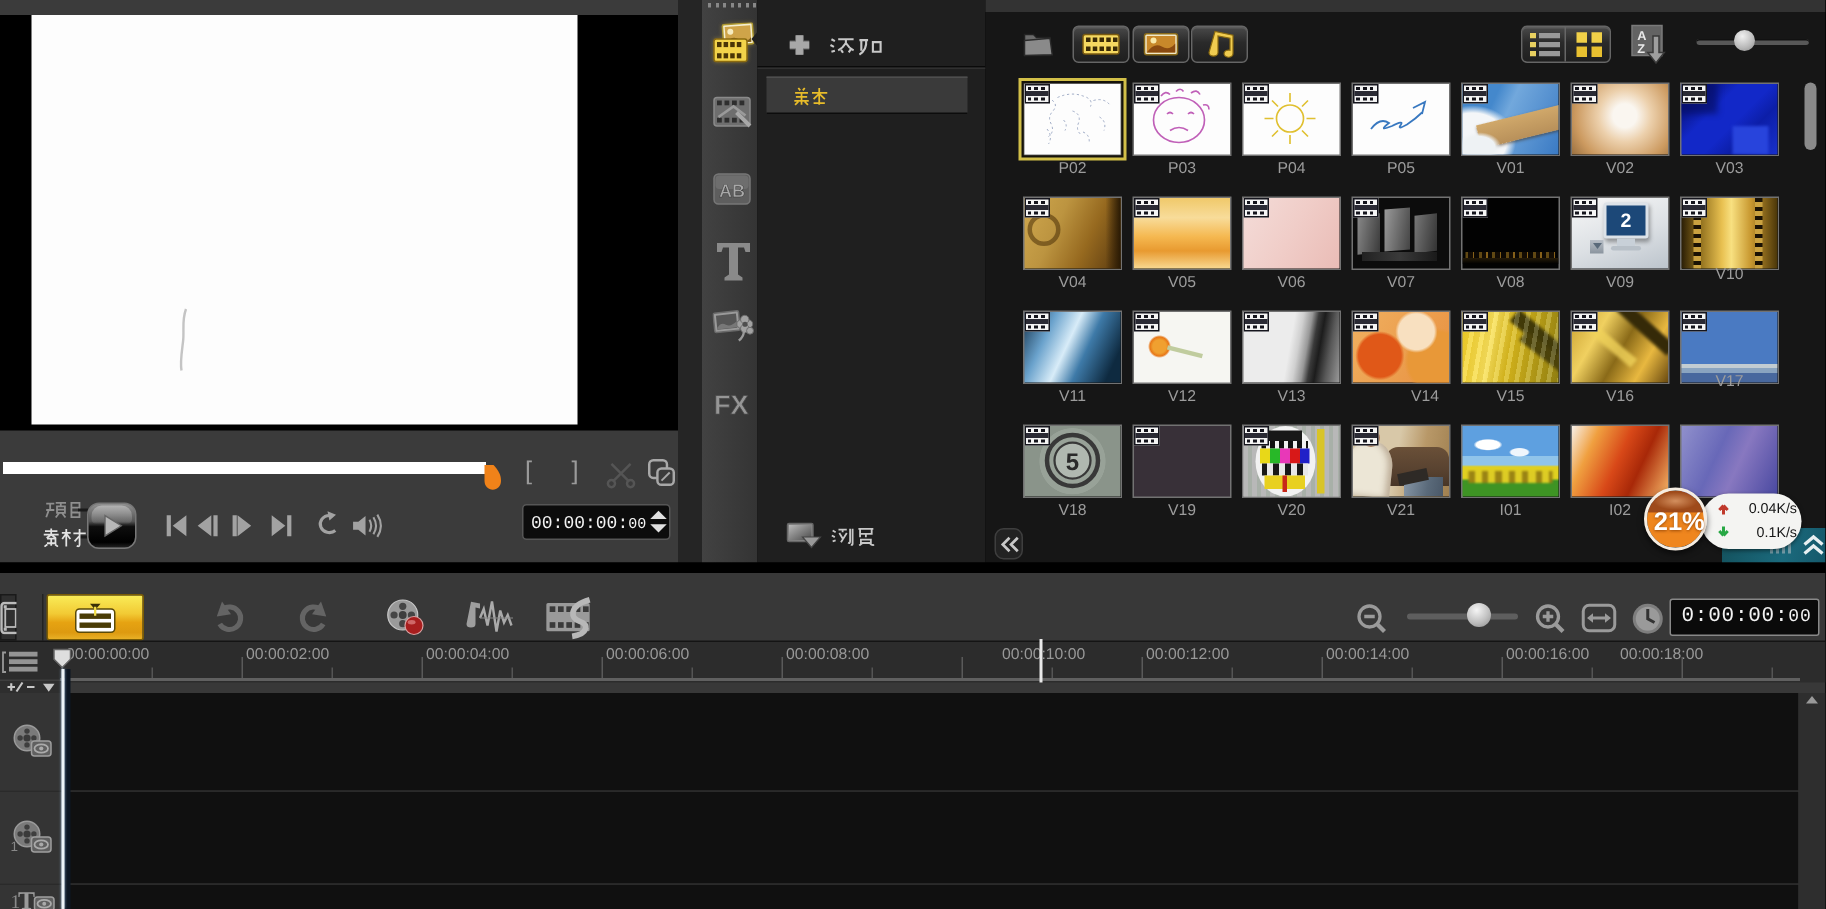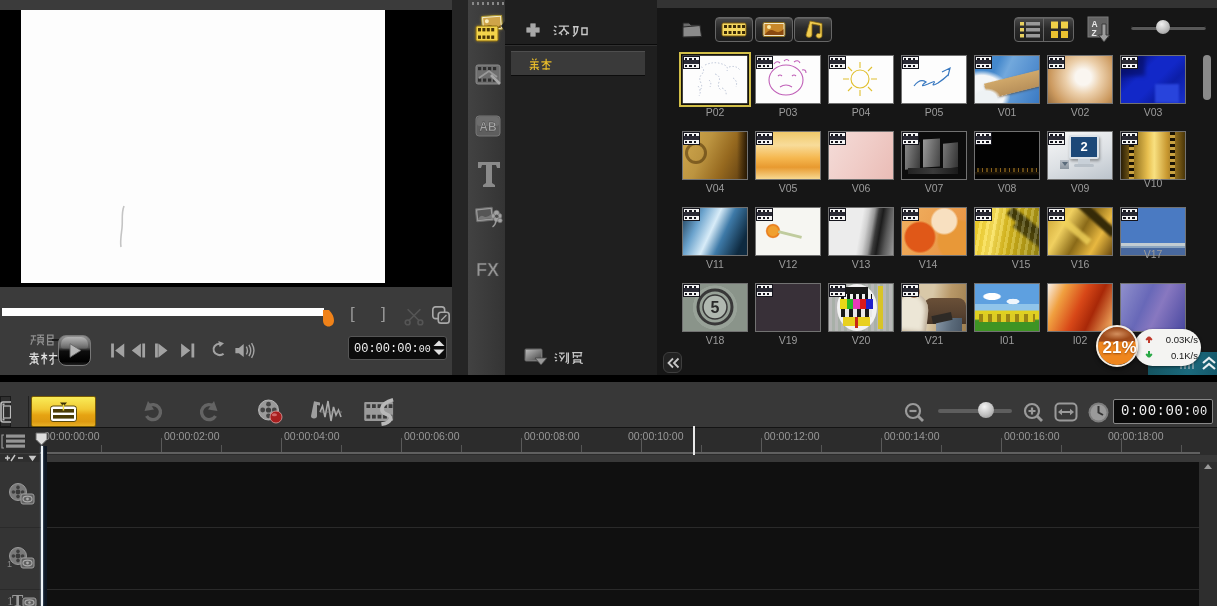--- a/index.html
+++ b/index.html
@@ -417,28 +417,28 @@
         <i class="bdg"></i>
       </div>
 <div class="tlab" style="left:99px;top:258px">V12</div>
 <div class="thumb" style="left:172px;top:208px;background:linear-gradient(100deg,#ececec 0 48%,#d0d0d0 56%,#989898 64%,#3a3a3a 70%,#1c1c1c 76%,#585858 86%,#9a9a9a);">
         <i class="bdg"></i>
       </div>
 <div class="tlab" style="left:172px;top:258px">V13</div>
 <div class="thumb" style="left:245px;top:208px;background:radial-gradient(circle at 28% 62%,#e05818 0 26%,transparent 30%),radial-gradient(circle at 66% 28%,#f8e0c0 0 22%,transparent 26%),radial-gradient(circle at 88% 70%,#e89838 0 30%,transparent 34%),linear-gradient(120deg,#f0b060,#e89040);">
         <i class="bdg"></i>
       </div>
-<div class="tlab" style="left:239px;top:258px">V14</div>
+<div class="tlab" style="left:261px;top:258px">V14</div>
 <div class="thumb" style="left:318px;top:208px;background:linear-gradient(100deg,#f0cc20,#f8e060 30%,#d4b41c 50%,#8a7a10);">
         <div style="position:absolute;left:30px;top:10px;width:40px;height:10px;background:#2e2a06;transform:rotate(40deg);filter:blur(1px)"></div>
         <div style="position:absolute;left:36px;top:24px;width:40px;height:8px;background:#3a3408;transform:rotate(38deg);filter:blur(1px)"></div>
         <div style="position:absolute;left:0px;top:0;width:64px;height:47px;background:repeating-linear-gradient(100deg,rgba(255,245,160,.28) 0 3px,rgba(180,150,20,.14) 3px 7px)"></div>
         <i class="bdg"></i>
       </div>
-<div class="tlab" style="left:332px;top:258px">V15</div>
+<div class="tlab" style="left:318px;top:258px">V15</div>
 <div class="thumb" style="left:391px;top:208px;background:linear-gradient(120deg,#c8a030,#f0d060 28%,#8a6a18 52%,#e8b840 75%,#6a4a10);">
         <div style="position:absolute;left:26px;top:6px;width:46px;height:9px;background:#352a08;transform:rotate(42deg);filter:blur(1.2px)"></div>
         <div style="position:absolute;left:6px;top:18px;width:40px;height:7px;background:rgba(240,210,90,.8);transform:rotate(40deg);filter:blur(1px)"></div>
         <i class="bdg"></i>
       </div>
 <div class="tlab" style="left:391px;top:258px">V16</div>
 <div class="thumb" style="left:464px;top:208px;background:linear-gradient(#4a7ac2 0 74%,#c2ccd2 74% 80%,#8aa4c0 80% 86%,#48689e 86%);">
         <i class="bdg"></i>
       </div>
 <div class="tlab" style="left:464px;top:248px">V17</div>
@@ -499,21 +499,21 @@
 <div style="position:absolute;left:1148px;top:352px;width:69px;height:23px;background:linear-gradient(100deg,#14525e,#1b6a7d 60%,#15586a);border-radius:8px 0 0 0"></div>
 <svg style="position:absolute;left:1201px;top:356px" width="16" height="15" viewBox="0 0 16 15">
 <path d="M2,7 l6,-5 6,5 M2,13 l6,-5 6,5" stroke="#e8f0f2" stroke-width="2.2" fill="none"></path>
 </svg>
 <div style="position:absolute;left:1180px;top:360px;width:14px;height:9px;background:repeating-linear-gradient(90deg,#9ab0b8 0 2px,transparent 2px 4px);opacity:.7"></div>
 <div style="position:absolute;left:1134px;top:329px;width:67px;height:37px;background:#f4f4f2;border-radius:20px;box-shadow:0 1px 3px rgba(0,0,0,.5)"></div>
 <svg style="position:absolute;left:1144px;top:334px" width="12" height="26" viewBox="0 0 12 26">
 <path d="M5,9 v-6 M5,3 l-2.8,3 M5,3 l2.8,3" stroke="#c0392b" stroke-width="2" fill="none"></path>
 <path d="M5,17 v6 M5,23 l-2.8,-3 M5,23 l2.8,-3" stroke="#27a844" stroke-width="2" fill="none"></path>
 </svg>
-<div style="position:absolute;left:1155px;top:335px;width:43px;text-align:right;color:#151515;font-size:9.5px;line-height:9.5px">0.03K/s</div>
+<div style="position:absolute;left:1155px;top:335px;width:43px;text-align:right;color:#151515;font-size:9.5px;line-height:9.5px">0.04K/s</div>
 <div style="position:absolute;left:1155px;top:351px;width:43px;text-align:right;color:#151515;font-size:9.5px;line-height:9.5px">0.1K/s</div>
 <div style="position:absolute;left:1096px;top:325px;width:42px;height:42px;border-radius:50%;
 background:linear-gradient(#9e4a1a 0 37%, #ef861e 40%);
 border:2.5px solid #f5ede2;box-shadow:0 2px 4px rgba(0,0,0,.6);background-clip:padding-box"></div>
 <div style="position:absolute;left:1102px;top:328px;width:30px;height:12px;border-radius:50%;background:radial-gradient(ellipse,rgba(255,200,150,.55),rgba(255,255,255,0) 70%)"></div>
 <div style="position:absolute;left:1096px;top:338px;width:47px;text-align:center;color:#fff;font-size:17px;font-weight:bold;text-shadow:0 1px 2px rgba(120,50,0,.7)">21%</div>
 
   <div class="abs" style="left:0;top:375px;width:1217px;height:7px;background:#000"></div>
 
   <div id="tl" class="abs">
@@ -607,33 +607,33 @@
 <div class="tickm" style="left:221px"></div>
 <div class="rlab" style="left:284px">00:00:04:00</div>
 <div class="tickM" style="left:281px"></div>
 <div class="tickm" style="left:341px"></div>
 <div class="rlab" style="left:404px">00:00:06:00</div>
 <div class="tickM" style="left:401px"></div>
 <div class="tickm" style="left:461px"></div>
 <div class="rlab" style="left:524px">00:00:08:00</div>
 <div class="tickM" style="left:521px"></div>
 <div class="tickm" style="left:581px"></div>
-<div class="rlab" style="left:628px">00:00:10:00</div>
+<div class="rlab" style="left:668px">00:00:10:00</div>
 <div class="tickM" style="left:641px"></div>
 <div class="tickm" style="left:701px"></div>
 <div class="rlab" style="left:764px">00:00:12:00</div>
 <div class="tickM" style="left:761px"></div>
 <div class="tickm" style="left:821px"></div>
 <div class="rlab" style="left:884px">00:00:14:00</div>
 <div class="tickM" style="left:881px"></div>
 <div class="tickm" style="left:941px"></div>
 <div class="rlab" style="left:1004px">00:00:16:00</div>
 <div class="tickM" style="left:1001px"></div>
 <div class="tickm" style="left:1061px"></div>
-<div class="rlab" style="left:1108px">00:00:18:00</div>
+<div class="rlab" style="left:1080px">00:00:18:00</div>
 <div class="tickM" style="left:1121px"></div>
 <div class="tickm" style="left:1181px"></div>
 </div>
 <svg style="position:absolute;left:1px;top:52px" width="26" height="15" viewBox="0 0 26 15">
 <path d="M3,1 h-2 v13 h2" fill="none" stroke="#999" stroke-width="1.2"></path>
 <rect x="5" y="0.5" width="19" height="3.2" fill="#949494"></rect>
 <rect x="5" y="5.5" width="19" height="3.2" fill="#949494"></rect>
 <rect x="5" y="10.5" width="19" height="3.2" fill="#949494"></rect>
 </svg>
 <svg style="position:absolute;left:35px;top:50px" width="13" height="14" viewBox="0 0 13 14">

